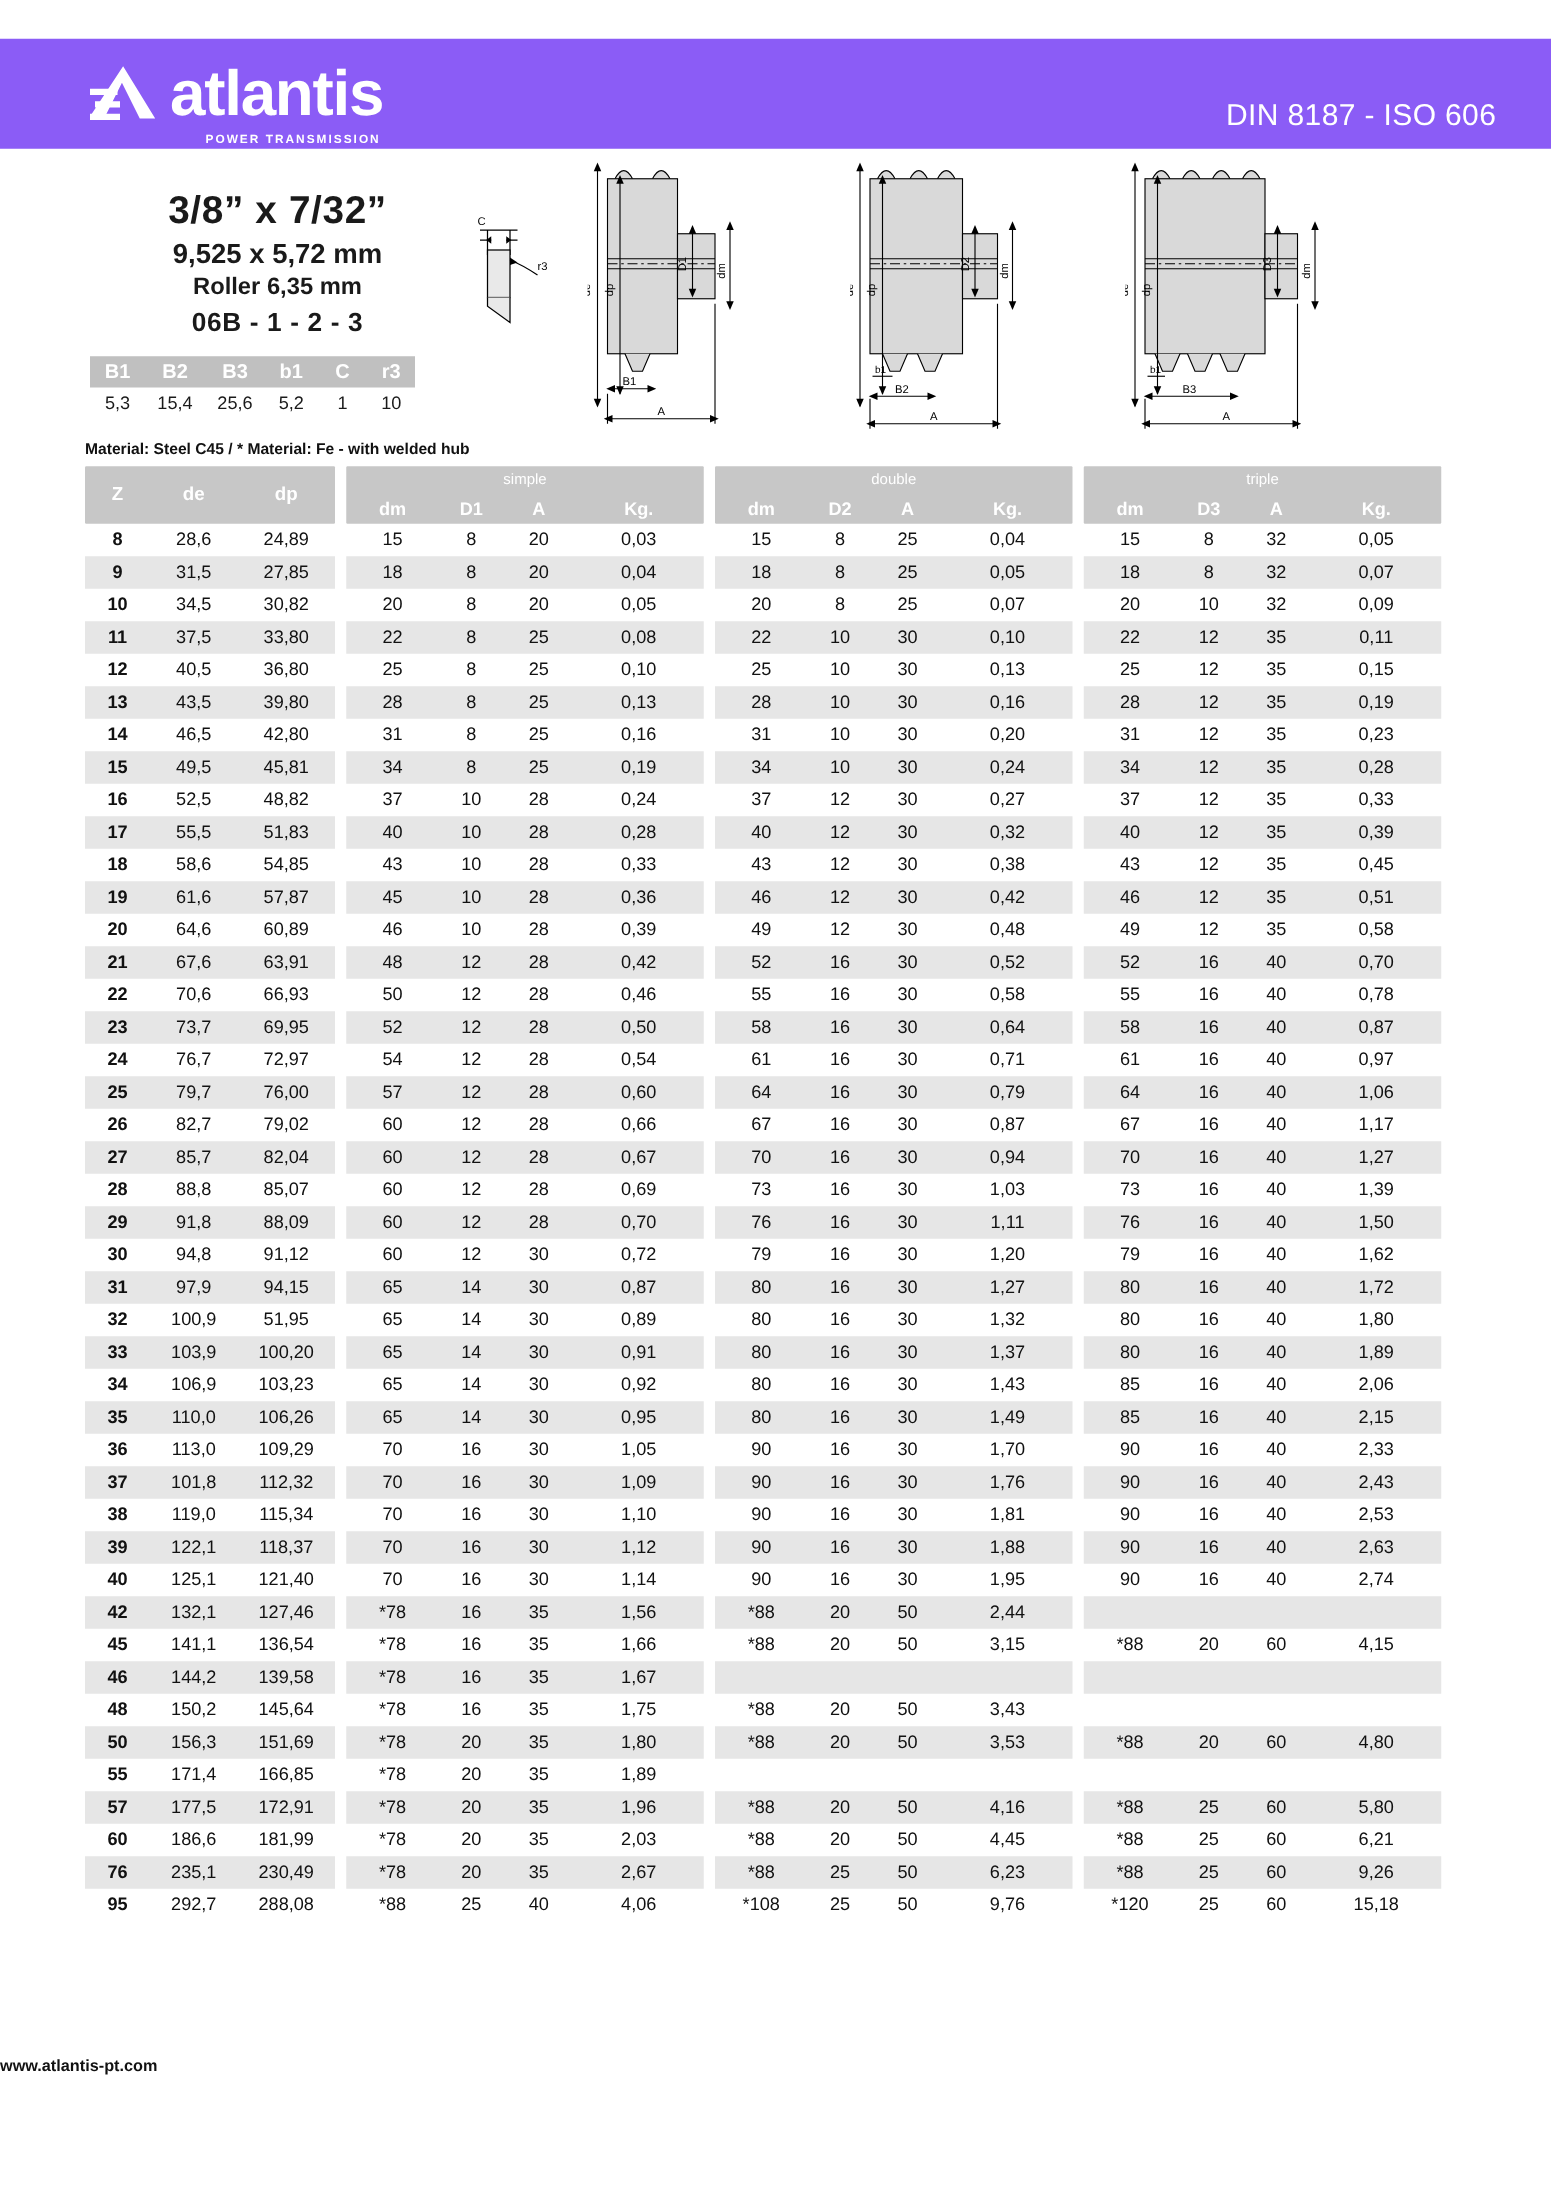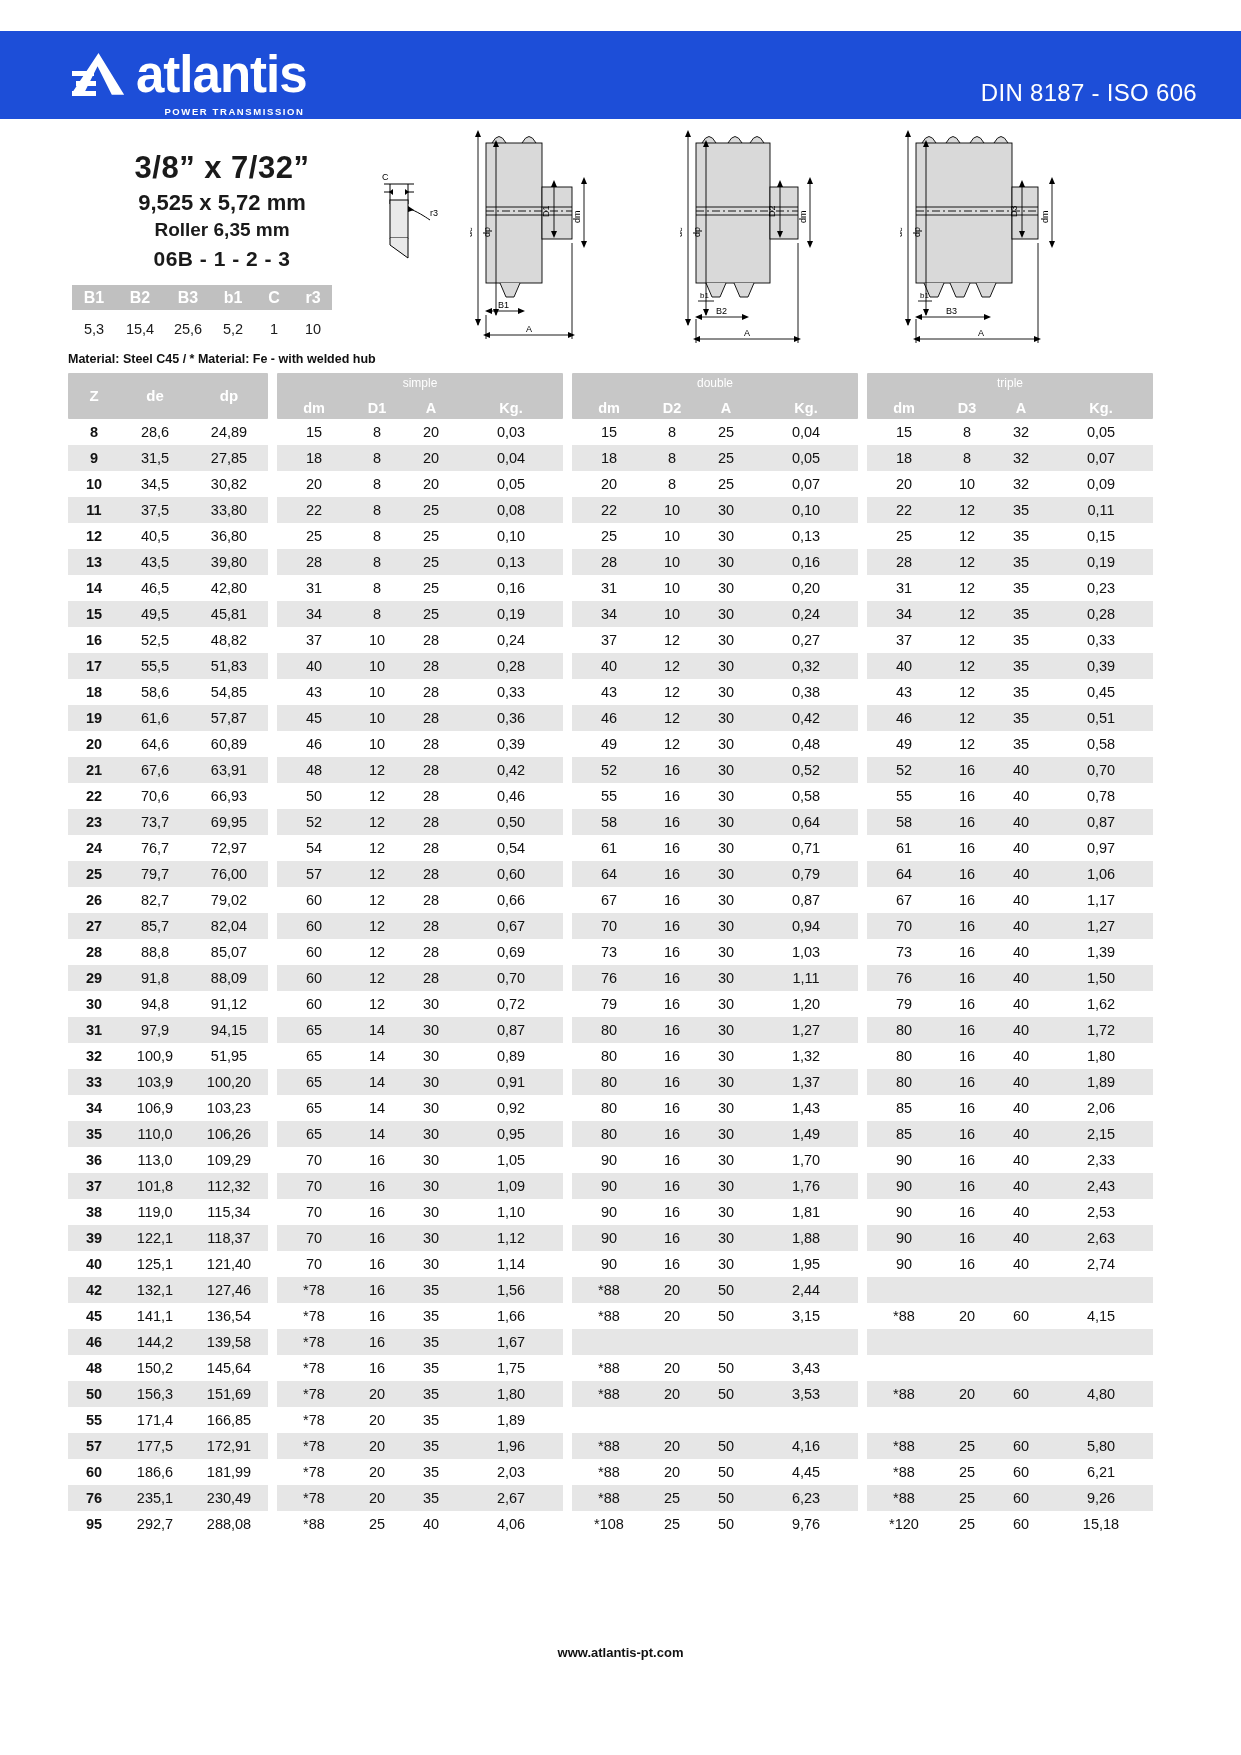--- a/index.html
+++ b/index.html
@@ -6,21 +6,21 @@
   body{
     width:1241px;height:1755px;
     font-family:"Liberation Sans", sans-serif;
     color:#1a1a1a;
     position:relative;
     overflow:hidden;
   }
   
   .header{
     position:absolute;left:0;top:31px;width:1241px;height:88px;
-    background:#1d4ed8;
+    background:#8b5cf6;
   }
   .logo{
     position:absolute;left:72px;top:14px;height:60px;
     display:flex;align-items:center;
   }
   .logo-mark{width:58px;height:48px;position:relative;margin-right:6px;}
   .logo-word{
     font-size:51px;font-weight:bold;color:#ffffff;letter-spacing:-1px;
     line-height:48px;position:relative;
   }
@@ -48,21 +48,21 @@
 
   .dimhdr{
     position:absolute;left:72px;top:285px;width:260px;height:25px;
     background:#c0c0c0;display:flex;align-items:center;
   }
   .dimhdr div{
     font-size:16px;font-weight:bold;color:#ffffff;text-align:center;
   }
   .dimvals{
     position:absolute;left:72px;top:315px;width:260px;height:22px;
-    display:flex;align-items:flex-end;
+    display:flex;align-items:flex-start;
   }
   .dimvals div{font-size:14.5px;color:#1a1a1a;text-align:center;}
   .c-b1{width:44px;} .c-b2{width:48px;} .c-b3{width:48px;}
   .c-bb1{width:42px;} .c-cc{width:40px;} .c-r3{width:38px;}
 
   .material{
     position:absolute;left:68px;top:352px;
     font-size:12.5px;font-weight:bold;color:#111;
   }
 
@@ -105,21 +105,21 @@
 
   .row{display:flex;height:26px;align-items:stretch;}
   .row.alt .cell-grp{background:#e6e6e6;}
   .cell-grp{display:flex;align-items:center;margin-right:9px;height:26px;}
   .cell-grp.g1{width:200px;}
   .cell-grp.g2,.cell-grp.g3,.cell-grp.g4{width:286px;}
   .cell{font-size:14.5px;text-align:center;color:#111;line-height:26px;}
   .cell.z{font-weight:bold;}
 
   .footer{
-    position:absolute;left:0;top:1645px;width:1241px;text-align:center;
+    position:absolute;left:0;top:1645px;width:1241px;
     font-size:13px;font-weight:bold;color:#111;
   }
 </style>
 </head>
 <body>
 
 <div class="header">
   <div class="logo">
     <span class="logo-mark">
       <svg width="58" height="48" viewBox="0 0 58 48">

